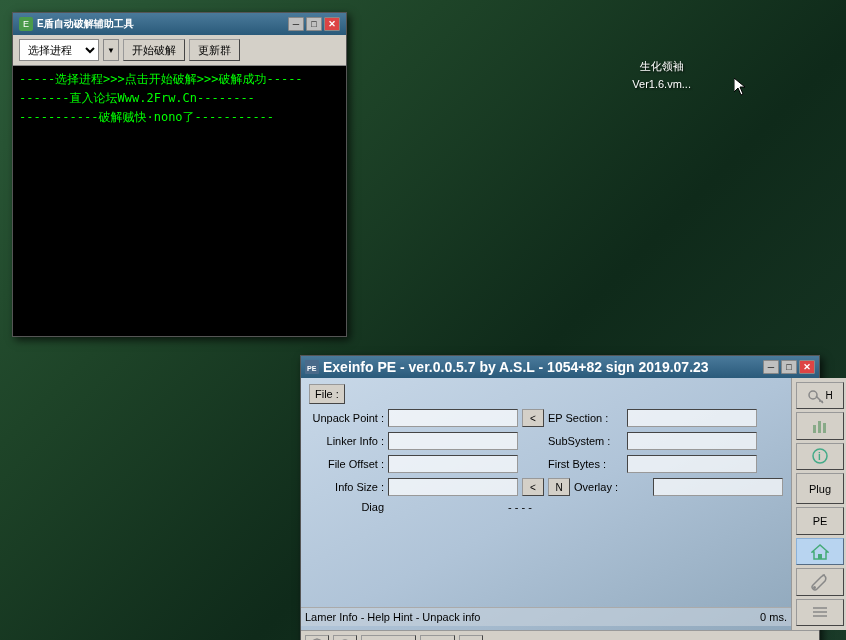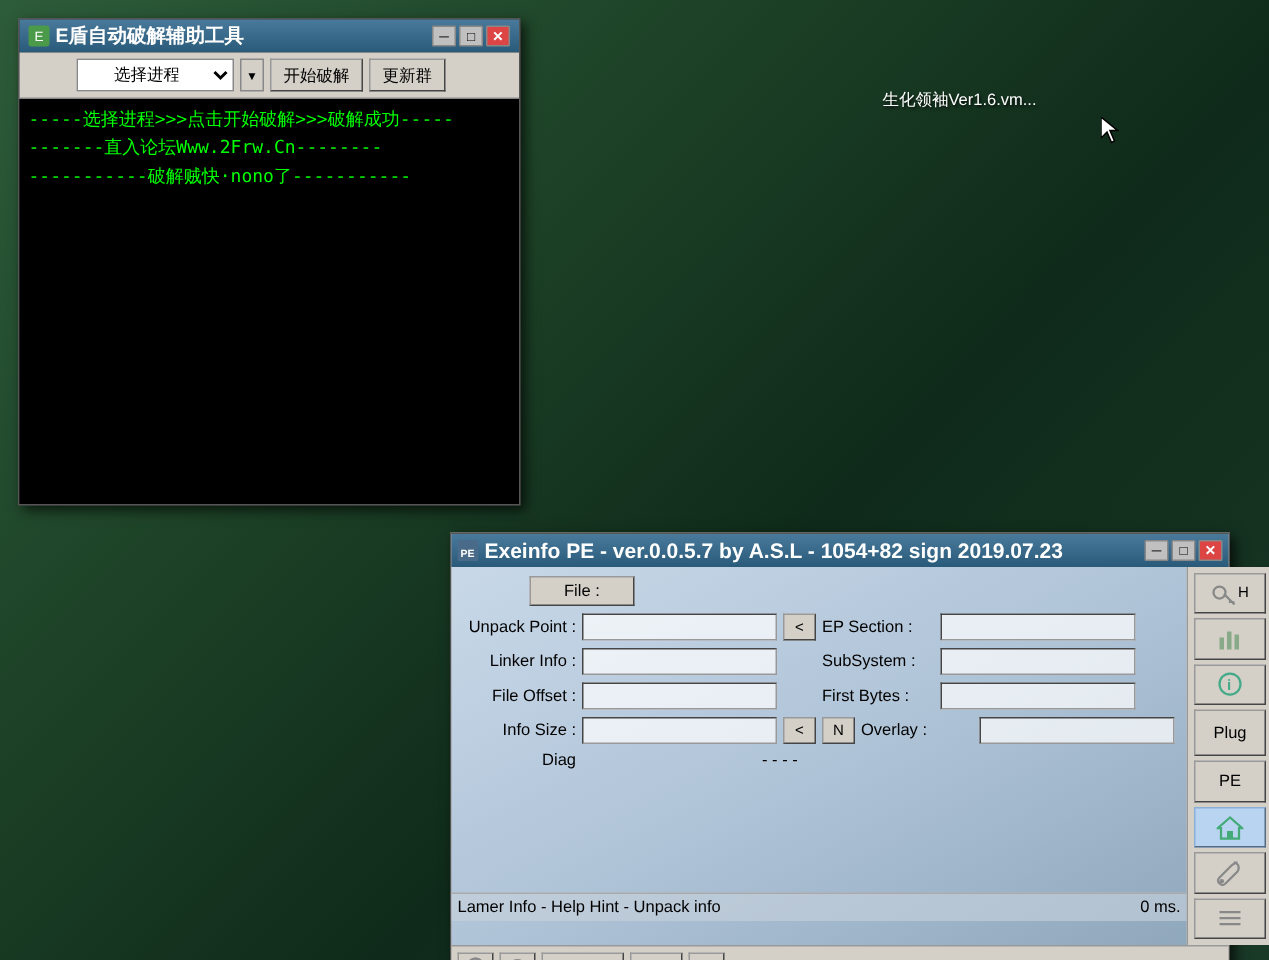--- a/index.html
+++ b/index.html
@@ -22,21 +22,21 @@
       position: absolute;
       background: linear-gradient(135deg, #2d5c3a 0%, #1e4428 30%, #0f2a1a 60%, #1a3a28 100%);
     }
 
     
     .desktop-icon {
       position: absolute;
       top: 55px;
       right: 155px;
       display: flex;
-      flex-direction: row;
+      flex-direction: column;
       align-items: center;
       cursor: pointer;
       color: white;
       text-shadow: 1px 1px 2px rgba(0,0,0,0.8);
     }
 
     .desktop-icon .apple-logo {
       font-size: 48px;
       line-height: 1;
       filter: drop-shadow(0 2px 4px rgba(0,0,0,0.5));
@@ -92,21 +92,21 @@
       border-radius: 2px;
       display: flex;
       align-items: center;
       justify-content: center;
       font-size: 9px;
       color: white;
     }
 
     .window-title-text {
       color: white;
-      font-size: 13px;
+      font-size: 10px;
       font-weight: bold;
     }
 
     .window-controls {
       display: flex;
       gap: 2px;
     }
 
     .win-btn {
       width: 16px;
@@ -128,27 +128,26 @@
     .edun-toolbar {
       background: #d4d0c8;
       padding: 4px 6px;
       display: flex;
       align-items: center;
       gap: 4px;
       border-bottom: 1px solid #888;
     }
 
     .edun-select {
-      width: 105px;
+      width: 80px;
       height: 22px;
       background: white;
       border: 1px solid #888;
       font-size: 11px;
-      padding: 0 20px;
-      margin-left: 32px;
+      padding: 0 4px;
     }
 
     .toolbar-dropdown {
       width: 16px;
       height: 22px;
       background: #d4d0c8;
       border: 1px solid #888;
       display: flex;
       align-items: center;
       justify-content: center;
@@ -393,27 +392,26 @@
       background: #d4d0c8;
       border: 1px outset #999;
       display: flex;
       align-items: center;
       justify-content: center;
       font-size: 11px;
       cursor: pointer;
     }
 
     .file-btn {
-      padding: 0 22px;
+      padding: 0 5px;
       height: 20px;
       background: #d4d0c8;
       border: 1px outset #999;
       font-size: 11px;
       cursor: pointer;
-      margin-left: 44px;
     }
   </style>
 </head>
 <body>
 
 <div class="desktop"></div>
 
 <div class="desktop-icon">
   <div class="apple-logo"></div>
   <div class="icon-label">生化领袖</div>
@@ -512,21 +510,21 @@
         <button class="form-btn-small">N</button>
         <span class="form-label-right">Overlay :</span>
         <input class="form-input-right" type="text" style="">
       </div>
 
       <div class="form-row">
         <span class="form-label">Diag</span>
         <span style="margin-left:120px; font-size:11px;">- - - -</span>
       </div>
 
-      <div style="position:absolute;bottom:16px;left:0;right:0;">
+      <div style="position:absolute;bottom:4px;left:0;right:0;">
         <div class="form-row" style="margin:0;padding:3px 4px;background:rgba(200,210,220,0.6);border-top:1px solid #aaa;">
           <span style="flex:1;font-size:11px;">Lamer Info - Help Hint - Unpack info</span>
           <span style="font-size:11px;">0 ms.</span>
         </div>
       </div>
     </div>
 
     <div class="exeinfo-right-panel">
 
       <button class="right-btn">

